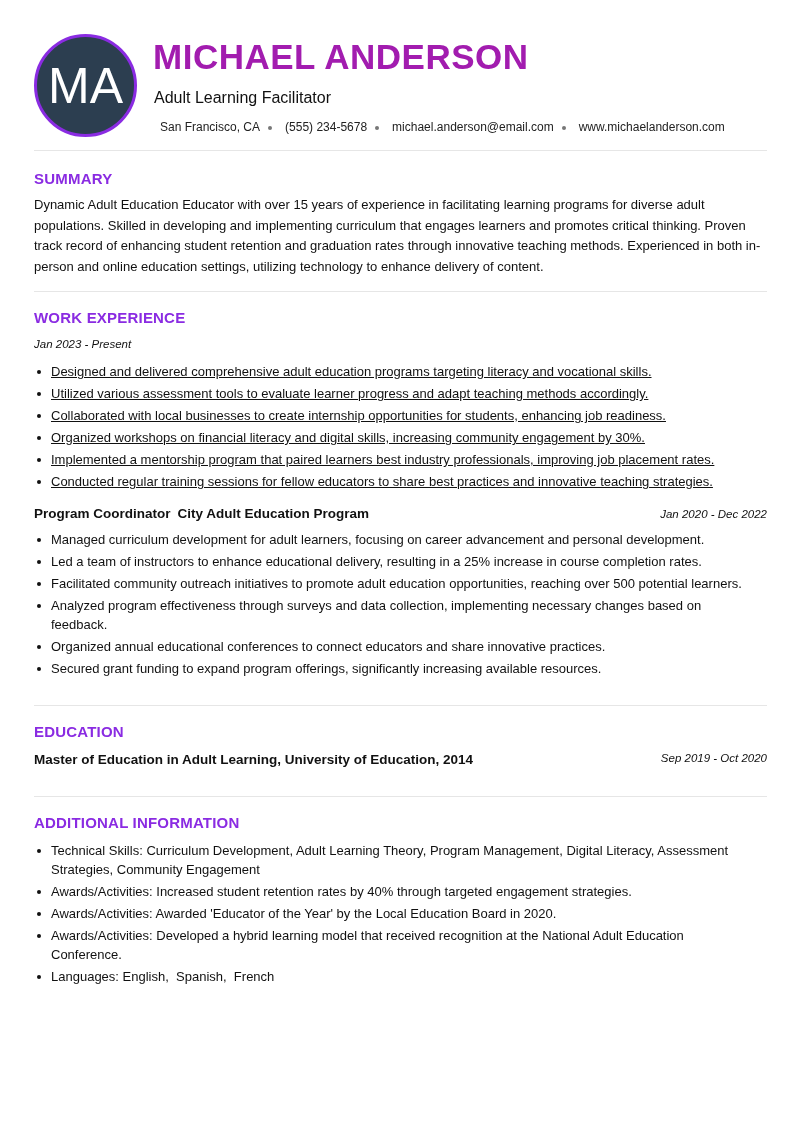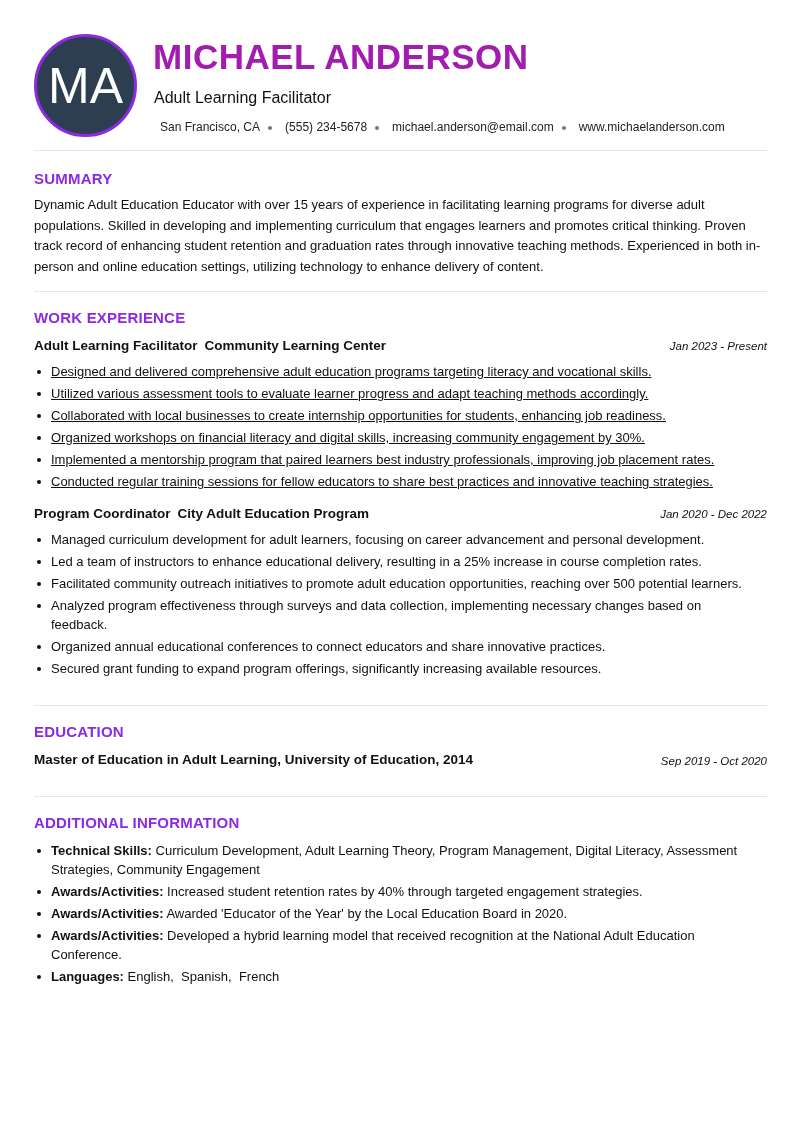--- a/index.html
+++ b/index.html
@@ -133,28 +133,28 @@
     ul.bullets li::before {
       content: "";
       position: absolute;
       left: 3px;
       top: 8px;
       width: 4px;
       height: 4px;
       border-radius: 50%;
       background: #111111;
     }
-    ul.bullets li b { font-weight: 700; }
+    ul.bullets li b { font-weight: 400; }
     .edu-row {
       position: absolute;
       left: 34px;
       right: 33px;
       display: flex;
       justify-content: space-between;
-      align-items: flex-end;
+      align-items: flex-start;
     }
     .edu-row .degree {
       font-size: 13.5px;
       font-weight: 700;
       white-space: nowrap;
     }
     .edu-row .dates {
       font-size: 11.5px;
       font-style: italic;
       white-space: nowrap;
@@ -181,23 +181,20 @@
   </div>
   <div class="divider" style="top:150px;"></div>
 
   <div class="section-title" style="top:170px;">SUMMARY</div>
   <div class="summary-text" style="top:195px;">Dynamic Adult Education Educator with over 15 years of experience in facilitating learning programs for diverse adult populations. Skilled in developing and implementing curriculum that engages learners and promotes critical thinking. Proven track record of enhancing student retention and graduation rates through innovative teaching methods. Experienced in both in-person and online education settings, utilizing technology to enhance delivery of content.</div>
   <div class="divider" style="top:291px;"></div>
 
   <div class="section-title" style="top:309px;">WORK EXPERIENCE</div>
 
   <div class="job-head" style="top:338px;">
-    <span class="role">
-      <span>Adult Learning Facilitator</span><span class="company">Community Learning Center</span>
-    </span>
     <span class="dates">Jan 2023 - Present</span>
   </div>
   <ul class="bullets" style="top:362px;text-decoration:underline;">
     <li>Designed and delivered comprehensive adult education programs targeting literacy and vocational skills.</li>
     <li>Utilized various assessment tools to evaluate learner progress and adapt teaching methods accordingly.</li>
     <li>Collaborated with local businesses to create internship opportunities for students, enhancing job readiness.</li>
     <li>Organized workshops on financial literacy and digital skills, increasing community engagement by 30%.</li>
     <li>Implemented a mentorship program that paired learners best industry professionals, improving job placement rates.</li>
     <li>Conducted regular training sessions for fellow educators to share best practices and innovative teaching strategies.</li>
   </ul>

